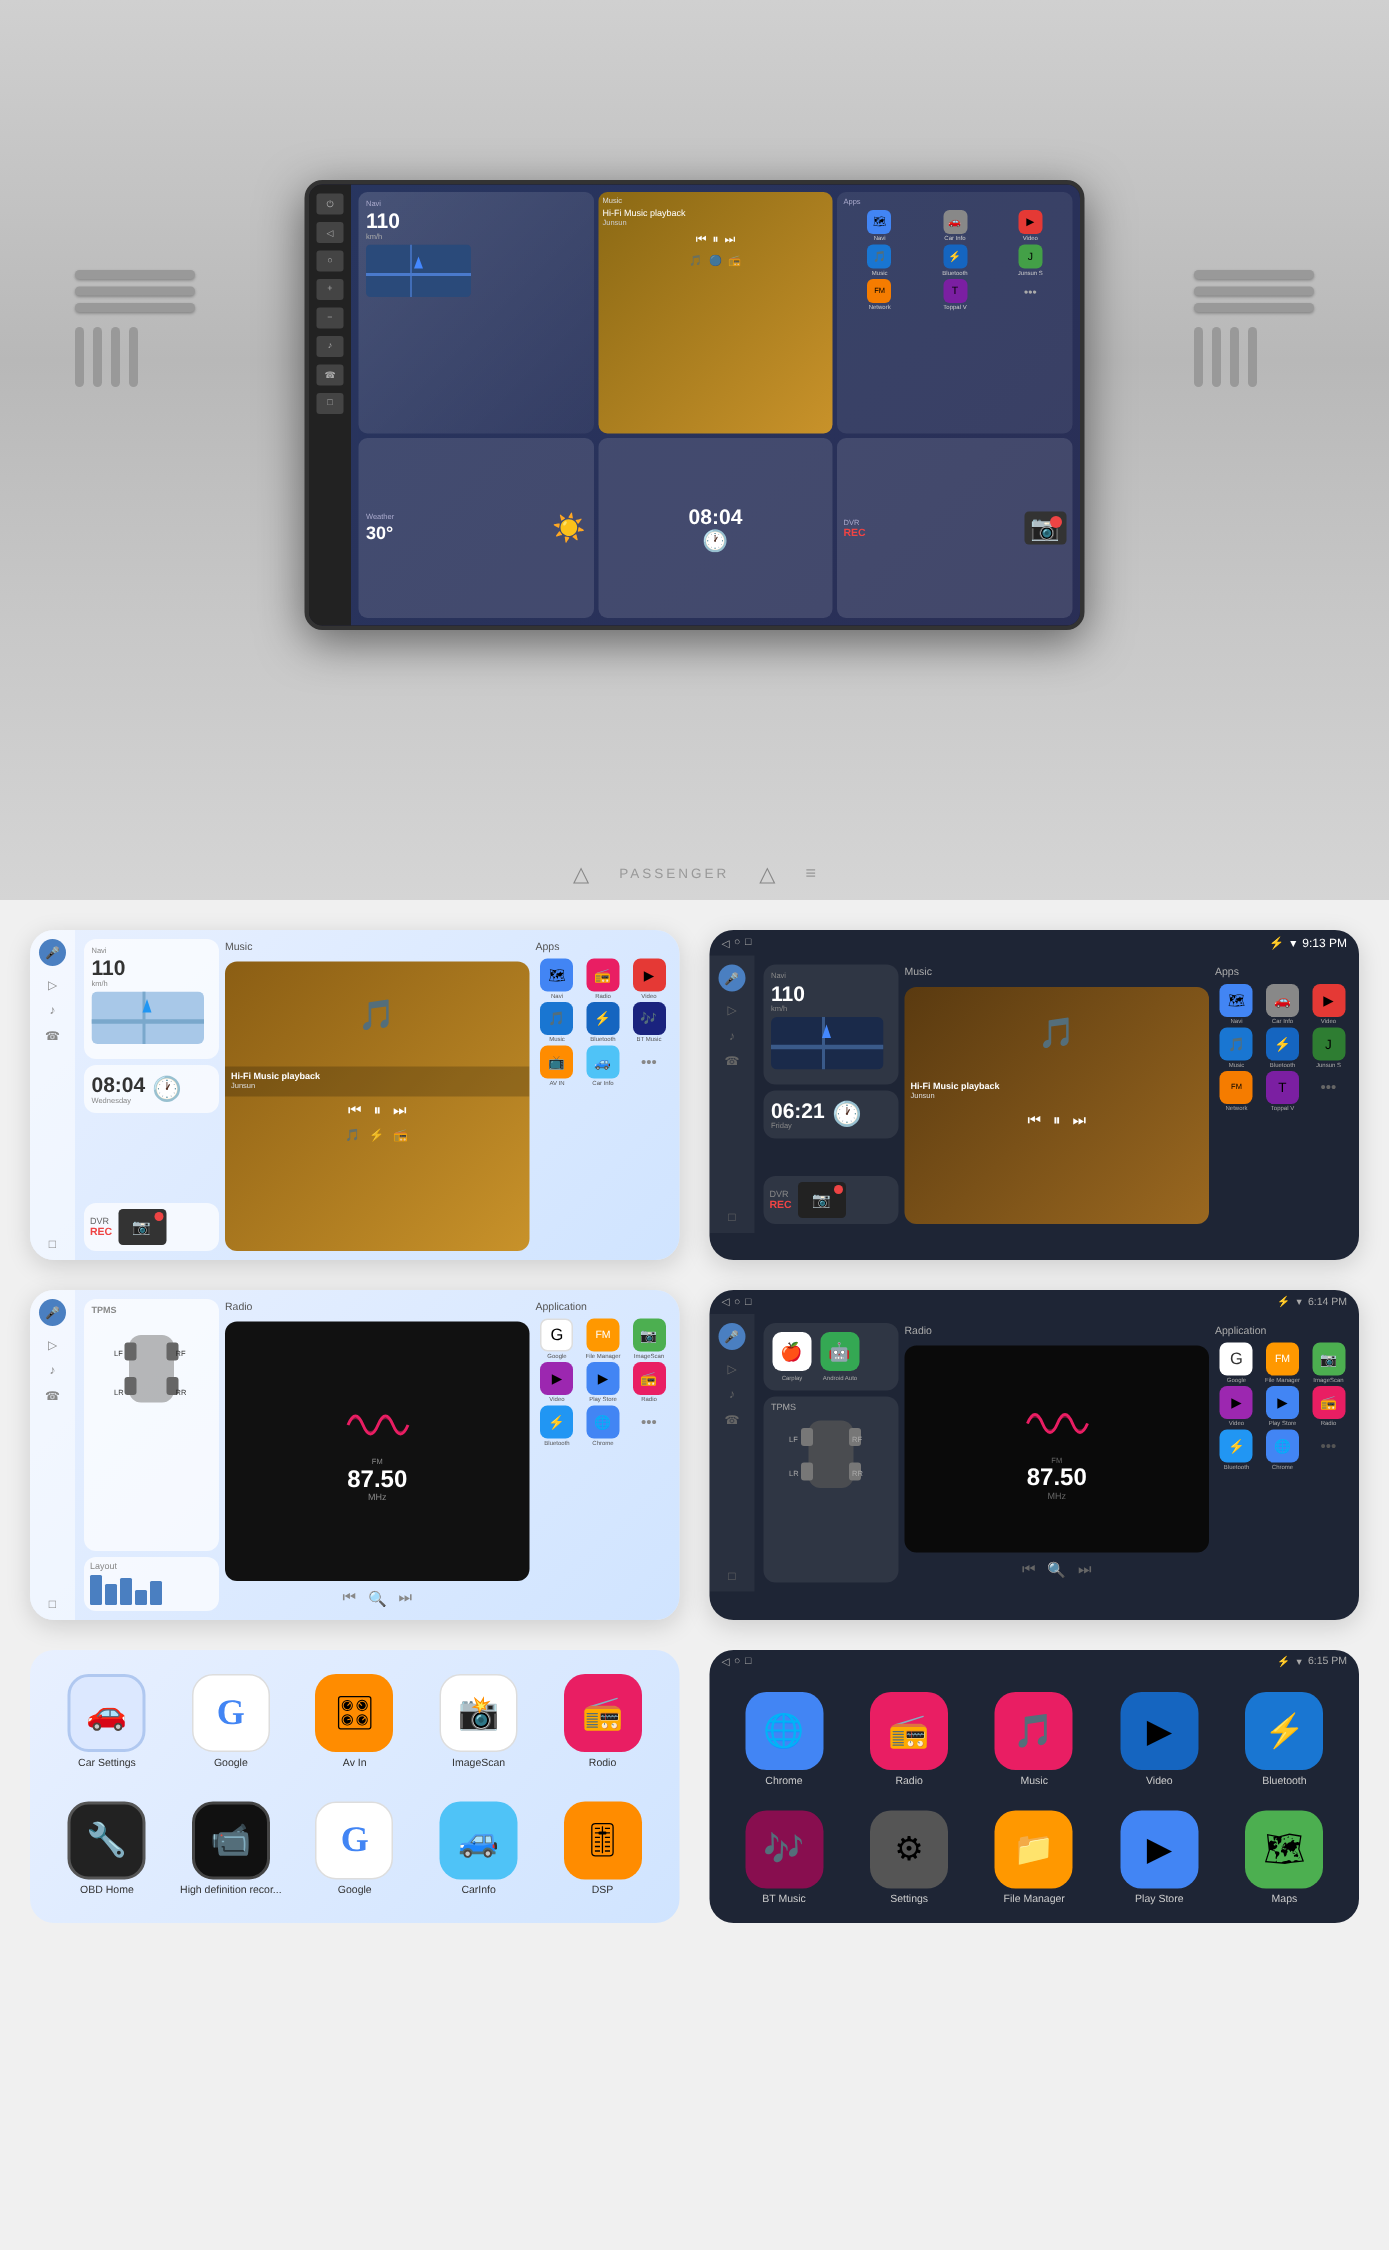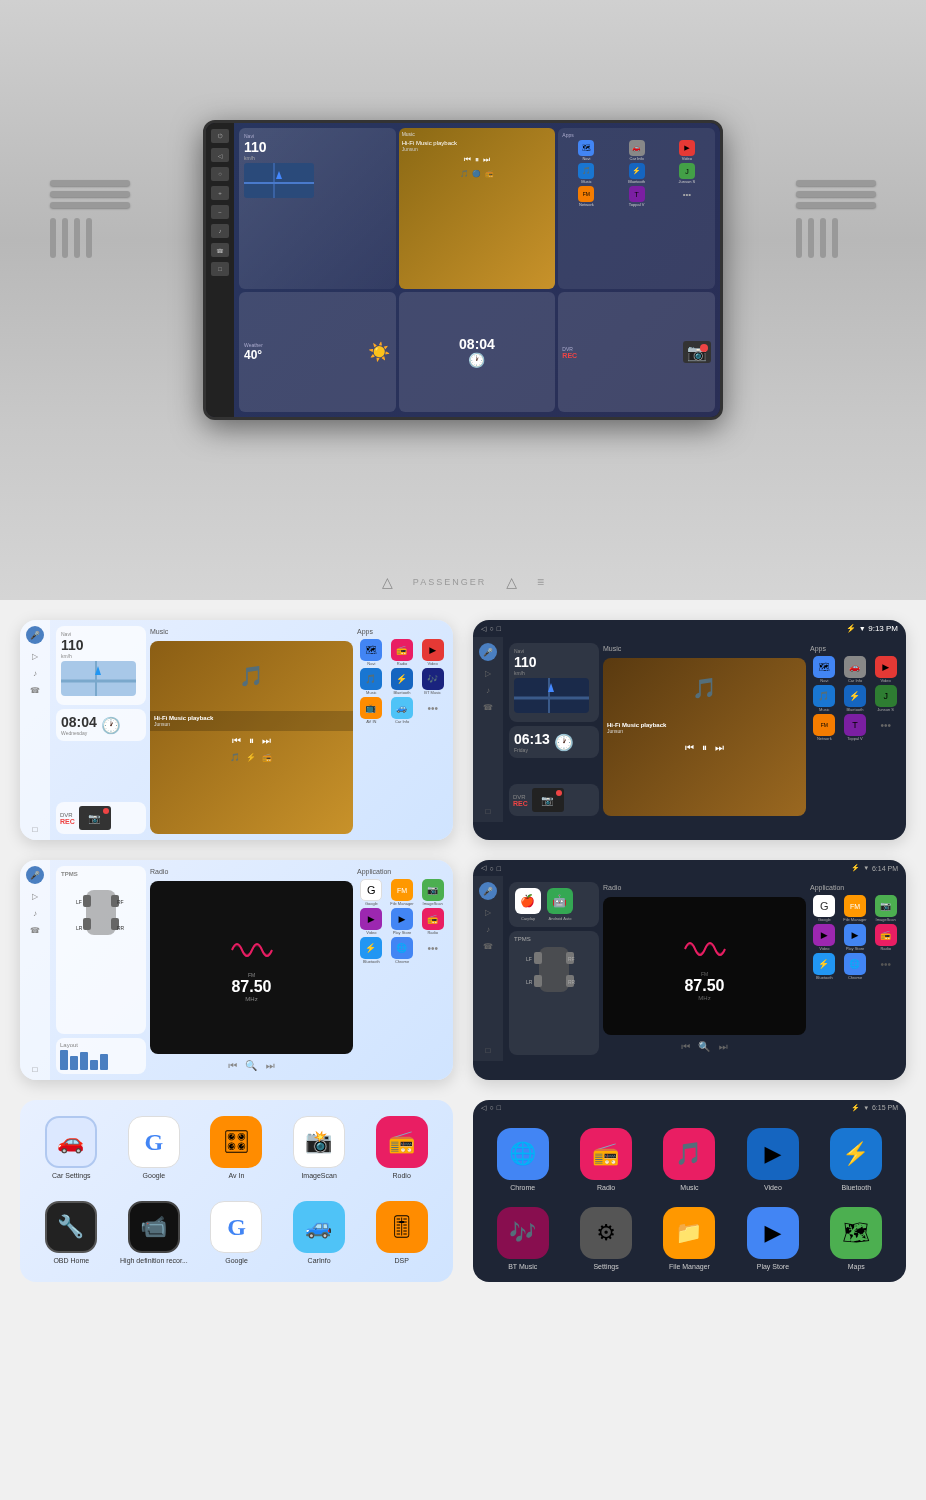--- a/index.html
+++ b/index.html
@@ -321,21 +321,21 @@
             </div>
             <div style="text-align:center;">
               <div style="font-size:8px;color:#aaa;padding-top:4px;">•••</div>
             </div>
           </div>
         </div>
 
         <div style="background:rgba(255,255,255,0.12);border-radius:6px;padding:5px;display:flex;align-items:center;justify-content:space-between;">
           <div>
             <div style="font-size:5px;color:#aac;">Weather</div>
-            <div style="font-size:12px;font-weight:bold;color:white;">40°</div>
+            <div style="font-size:12px;font-weight:bold;color:white;">30°</div>
           </div>
           <div style="font-size:18px;">☀️</div>
         </div>
 
         <div style="background:rgba(255,255,255,0.12);border-radius:6px;padding:5px;display:flex;flex-direction:column;align-items:center;justify-content:center;">
           <div style="font-size:14px;font-weight:bold;color:white;">08:04</div>
           <div style="font-size:14px;">🕐</div>
         </div>
 
         <div style="background:rgba(255,255,255,0.12);border-radius:6px;padding:4px;display:flex;align-items:center;justify-content:space-between;">
@@ -519,21 +519,21 @@
             <div style="font-size:5px;color:#888;">km/h</div>
             <svg width="75" height="35" viewBox="0 0 75 35" style="margin-top:2px;">
               <rect width="75" height="35" fill="#1a2a4a" rx="4"></rect>
               <line x1="0" y1="20" x2="75" y2="20" stroke="#3a5a8a" stroke-width="3"></line>
               <line x1="35" y1="0" x2="35" y2="35" stroke="#3a5a8a" stroke-width="2"></line>
               <polygon points="37,5 40,14 34,14" fill="#4488ff"></polygon>
             </svg>
           </div>
           <div style="background:rgba(255,255,255,0.08);border-radius:8px;padding:5px;display:flex;align-items:center;gap:5px;">
             <div>
-              <div style="font-size:14px;font-weight:bold;color:white;">06:13</div>
+              <div style="font-size:14px;font-weight:bold;color:white;">06:21</div>
               <div style="font-size:5px;color:#888;">Friday</div>
             </div>
             <div style="font-size:16px;">🕐</div>
           </div>
           <div style="background:rgba(255,255,255,0.08);border-radius:8px;padding:4px;display:flex;align-items:center;gap:4px;margin-top:auto;">
             <div>
               <div style="font-size:6px;color:#888;">DVR</div>
               <div style="font-size:7px;color:#e44;font-weight:bold;">REC</div>
             </div>
             <div style="width:32px;height:24px;background:#222;border-radius:3px;position:relative;display:flex;align-items:center;justify-content:center;font-size:10px;">

